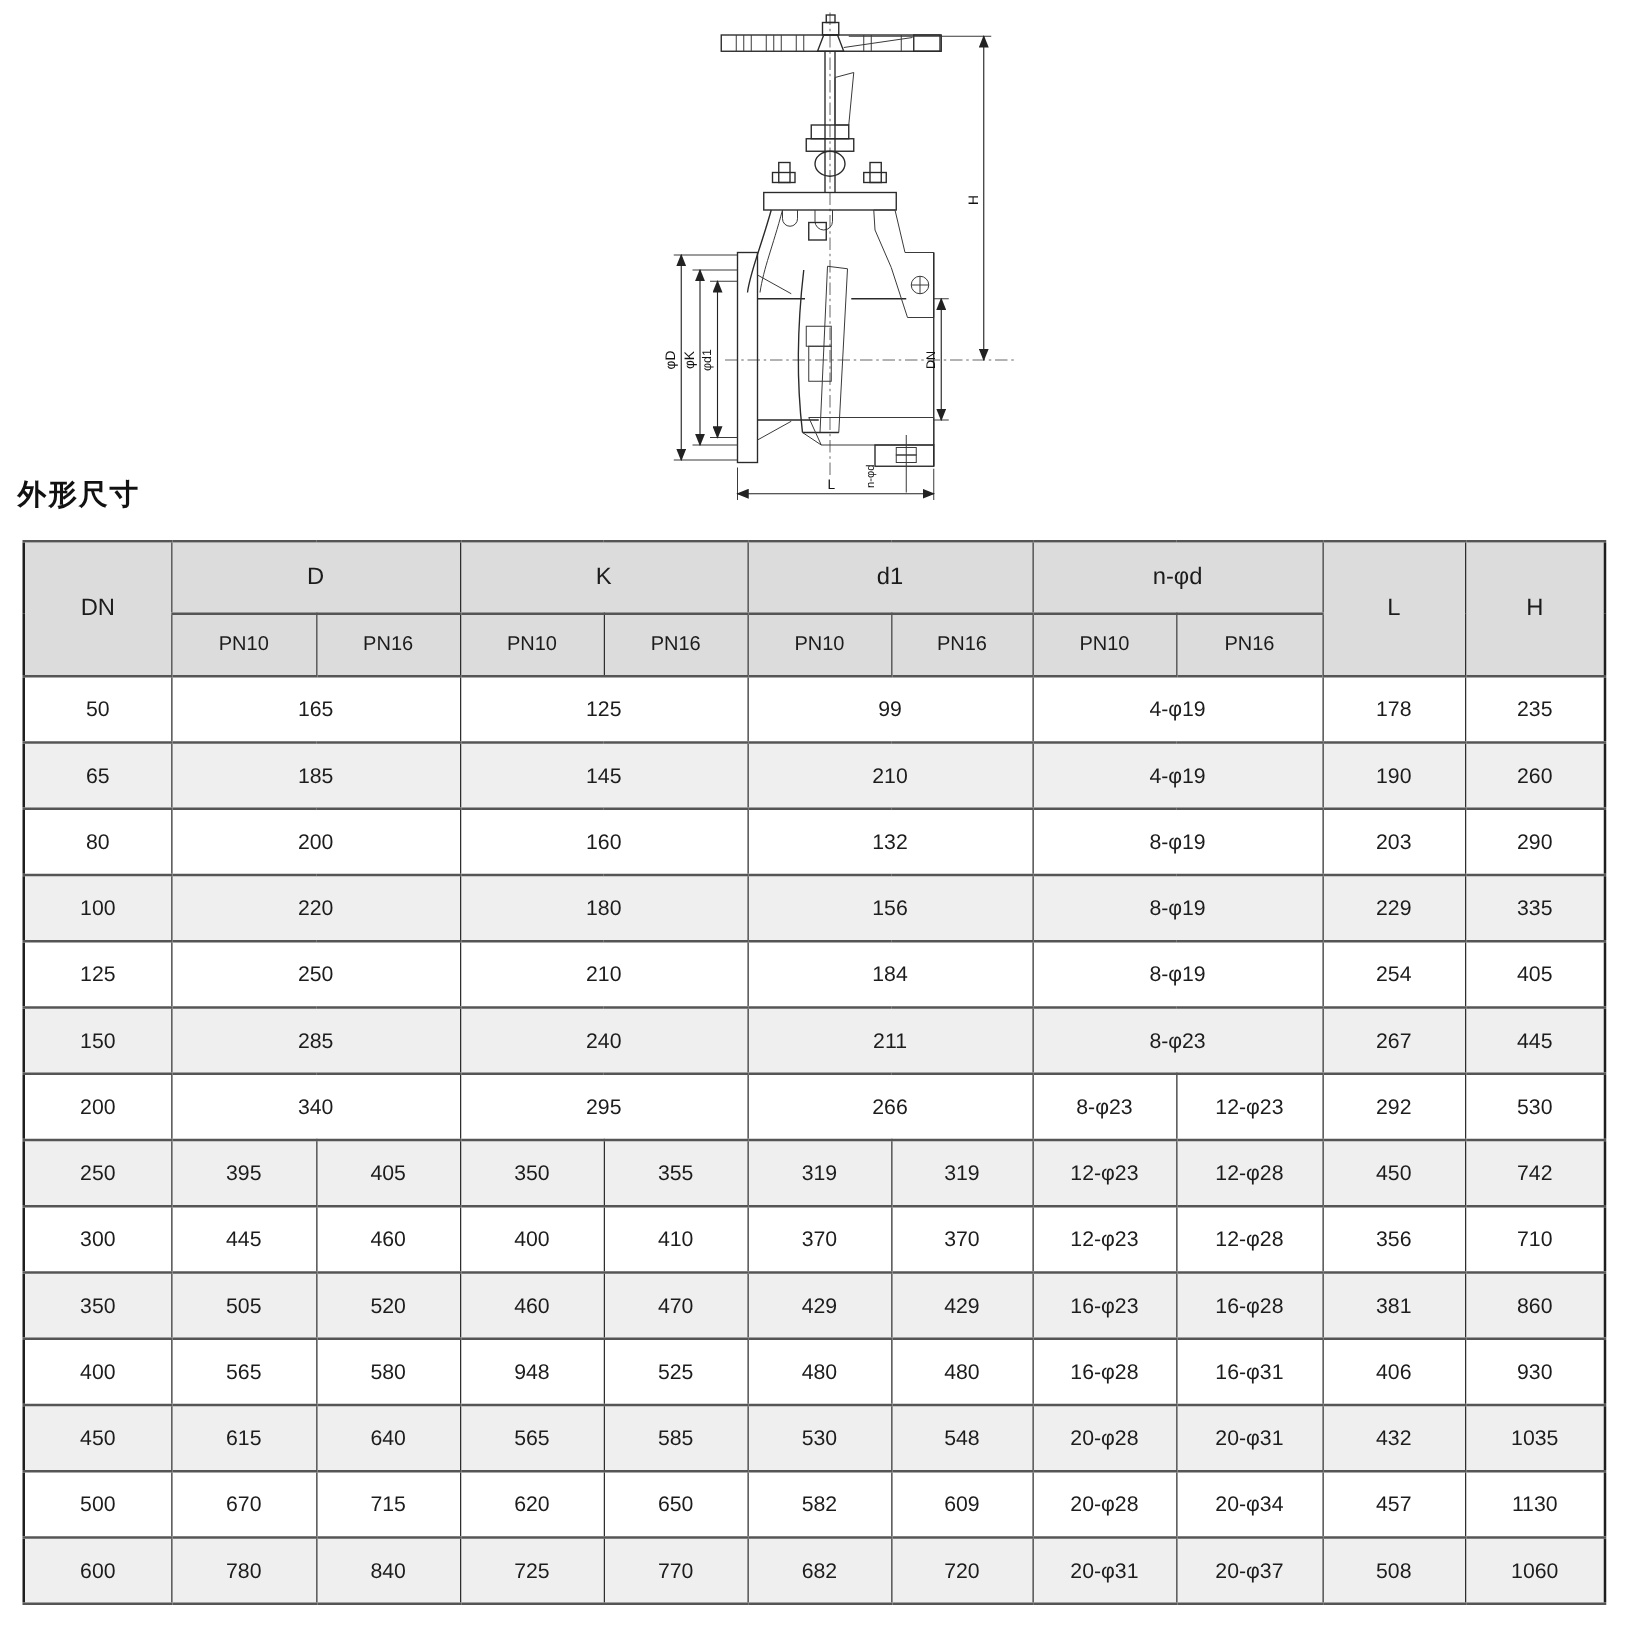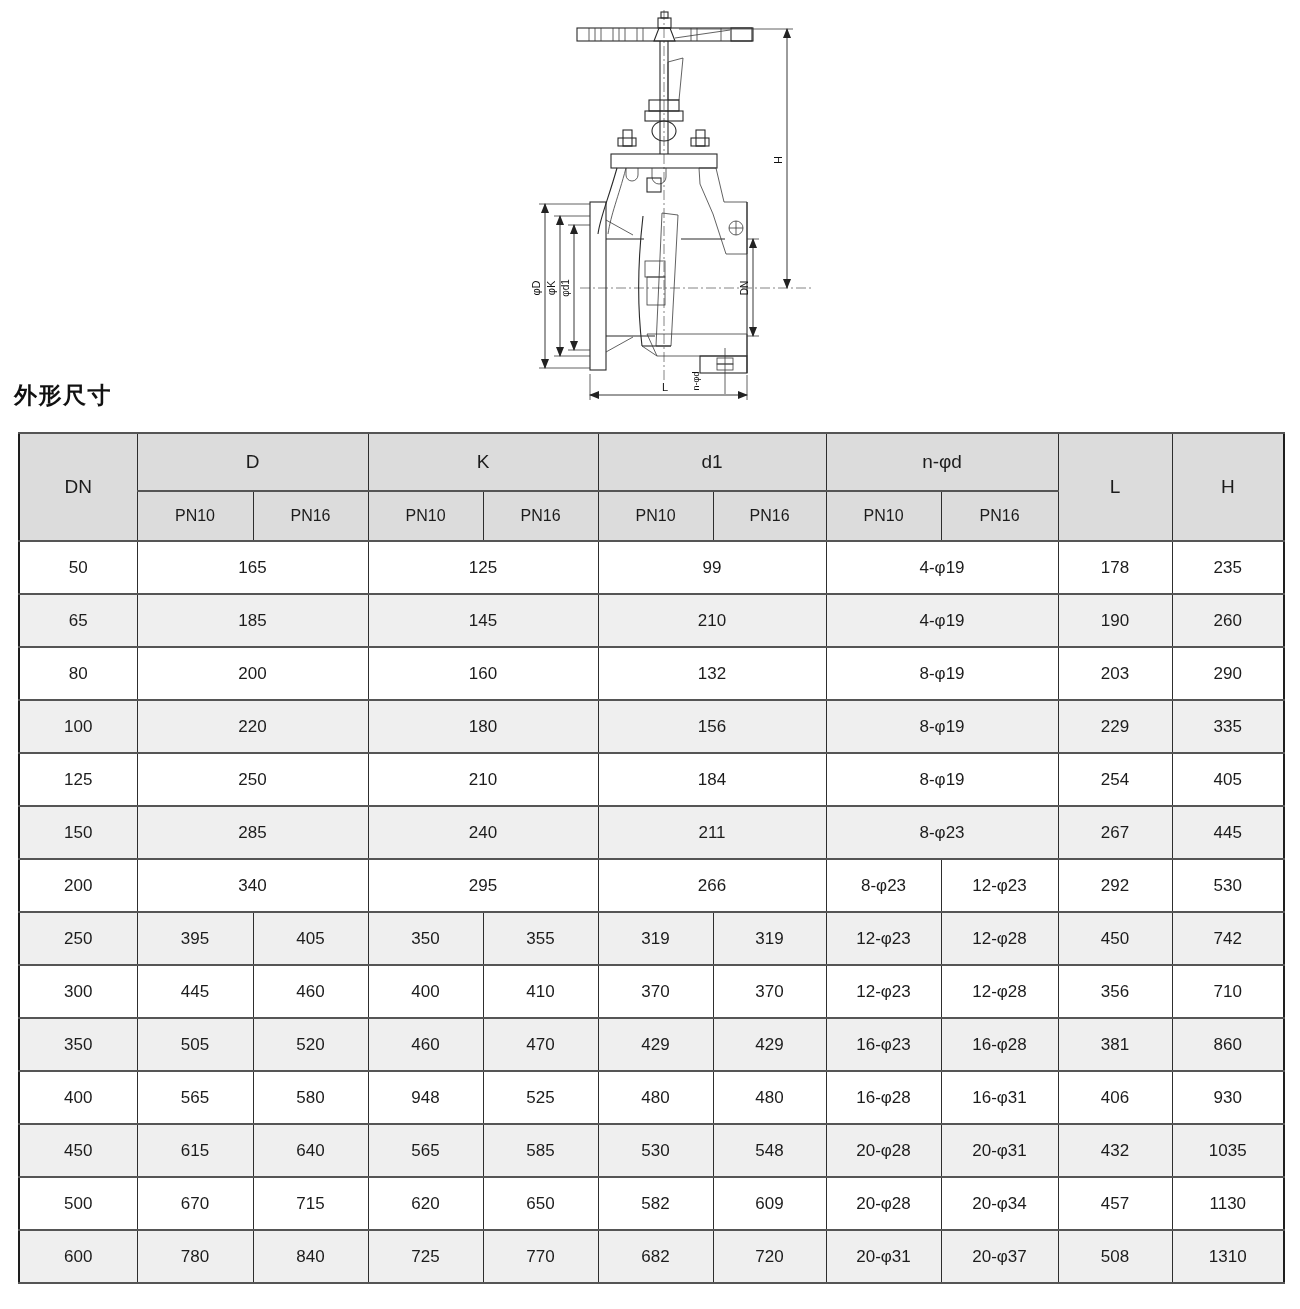--- a/index.html
+++ b/index.html
@@ -320,17 +320,17 @@
           <td>600</td>
           <td>780</td>
           <td>840</td>
           <td>725</td>
           <td>770</td>
           <td>682</td>
           <td>720</td>
           <td>20-φ31</td>
           <td>20-φ37</td>
           <td>508</td>
-          <td>1310</td>
+          <td>1060</td>
         </tr>
       </tbody>
   </table>
 </div>
 
 </body></html>

